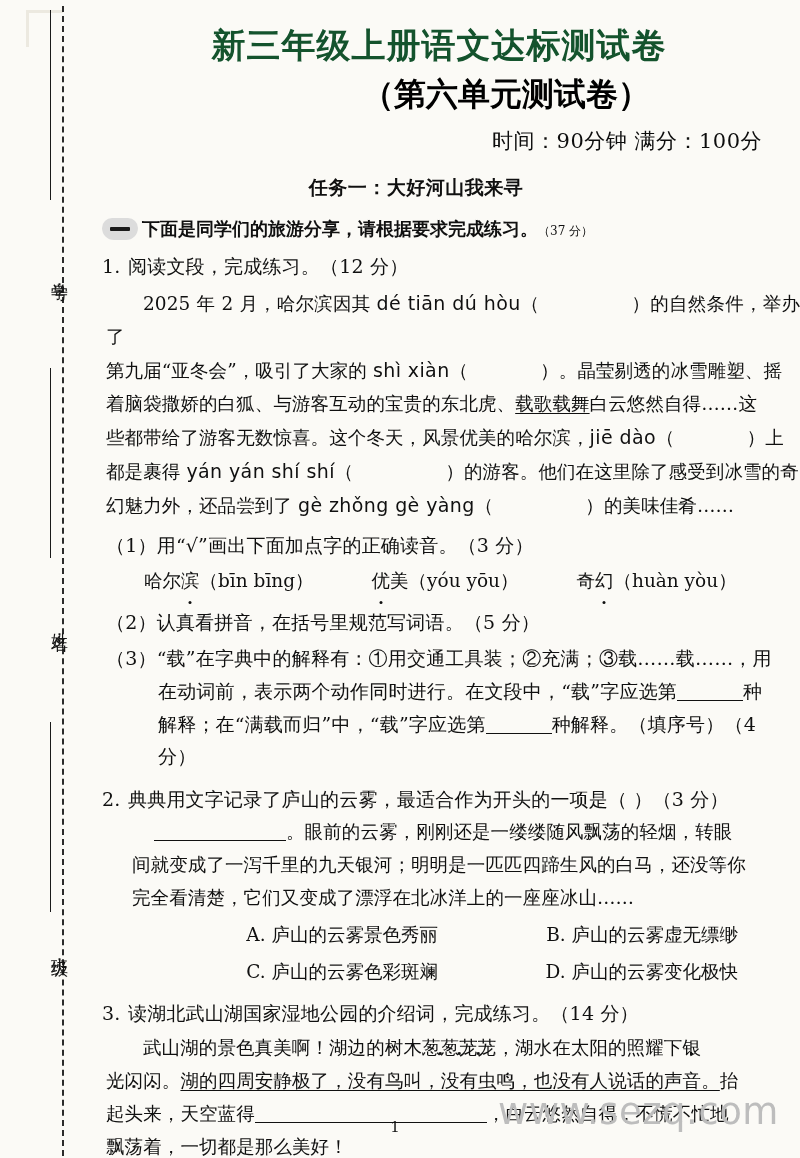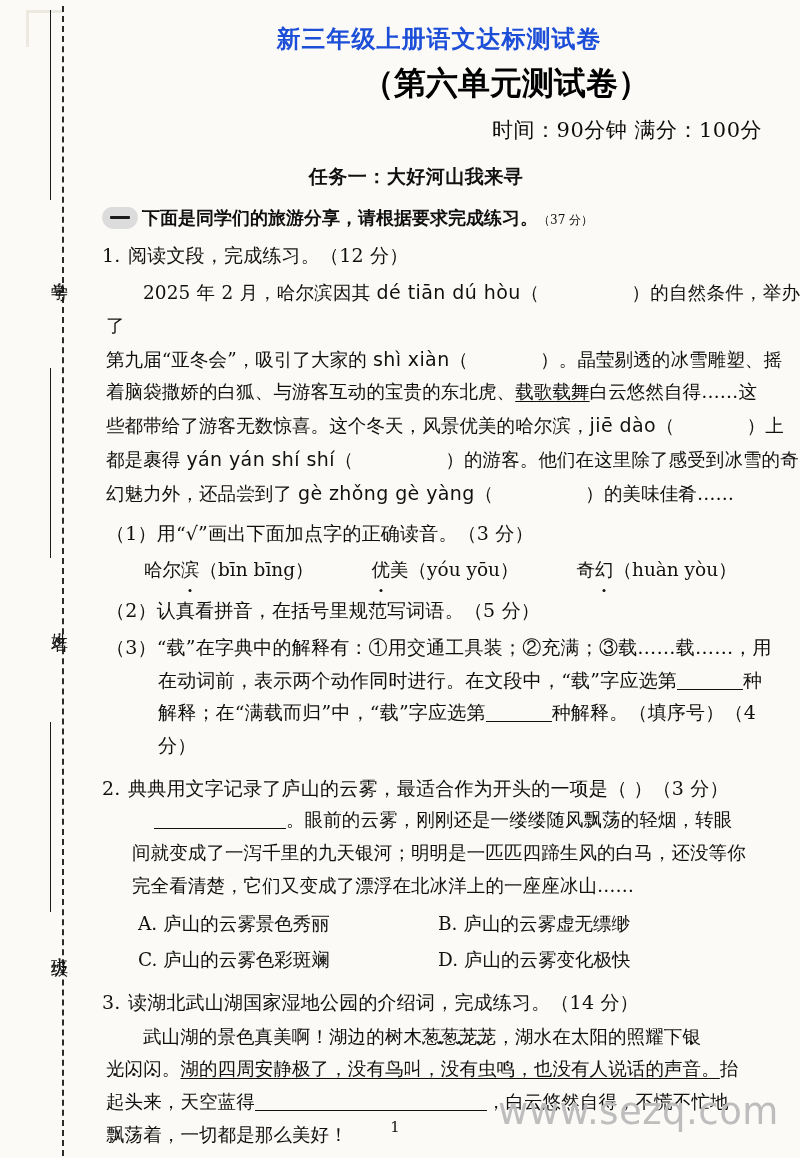--- a/index.html
+++ b/index.html
@@ -62,23 +62,23 @@
     left: 92px; top: 0;
     width: 708px; height: 1158px;
   }
 
   .title-main {
     margin: 0;
     padding-top: 26px;
     text-align: center;
     font-family: "DejaVu Sans", "Liberation Sans", sans-serif;
     font-weight: bold;
-    font-size: 24px;
+    font-size: 34px;
     letter-spacing: 1px;
-    color: #1d4ed8;
+    color: #14532d;
     line-height: 1.15;
     padding-right: 14px;
   }
   .title-sub {
     margin: 0;
     padding-top: 10px;
     padding-left: 120px;
     text-align: center;
     font-family: "DejaVu Sans", "Liberation Sans", sans-serif;
     font-weight: bold;
@@ -215,20 +215,21 @@
     background: #111;
   }
 
   .opt-row {
     margin: 0;
     padding-left: 46px;
     padding-top: 5px;
     font-size: 18.5px;
     line-height: 1.7;
     display: flex;
+    text-align: right;
   }
   .opt-a { width: 300px; }
   .opt-b { width: 300px; }
 
   
   #watermark {
     position: absolute;
     left: 498px; top: 1090px;
     font-family: "DejaVu Sans", "Liberation Sans", sans-serif;
     font-size: 37px;

